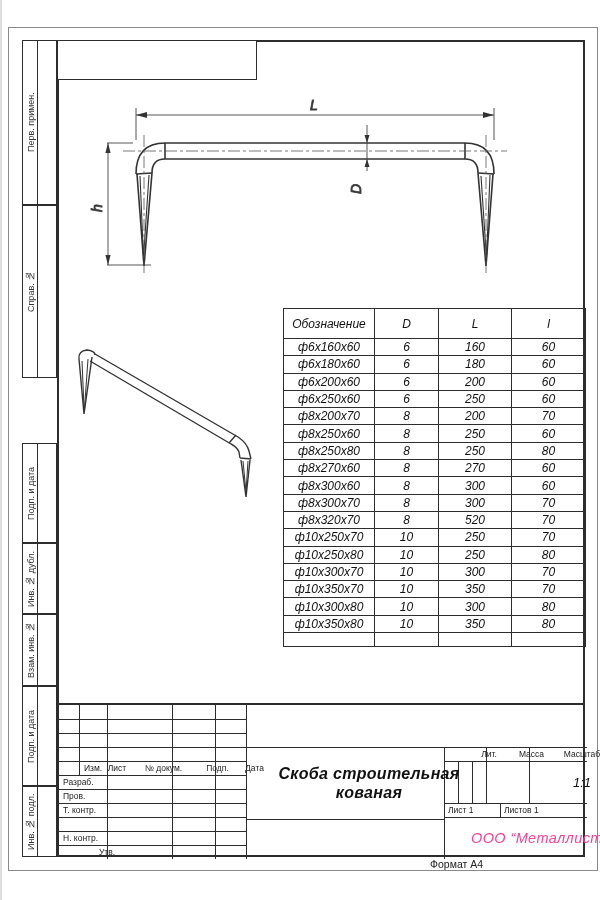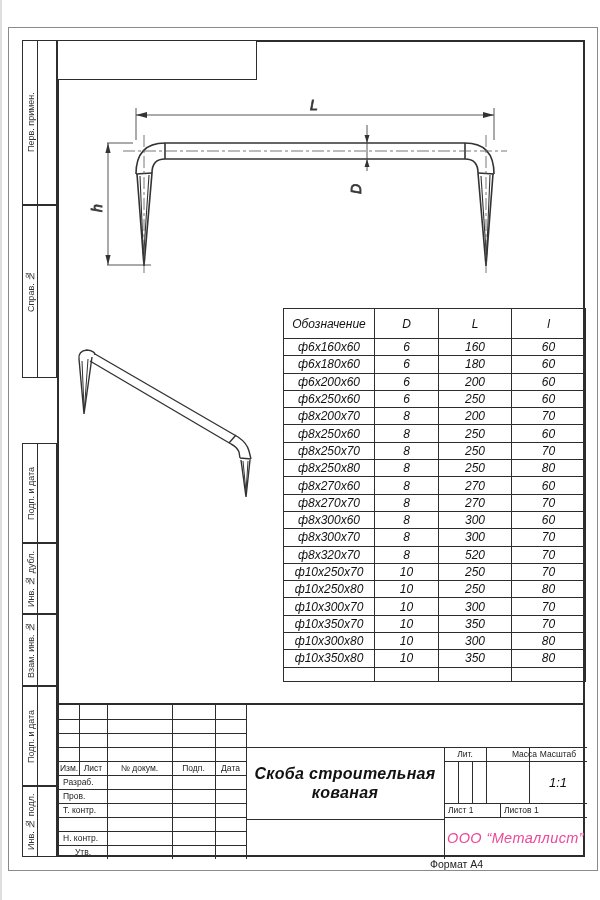--- a/index.html
+++ b/index.html
@@ -31,21 +31,21 @@
     font-style:italic; font-weight:normal; color:#111; padding:0; overflow:hidden;
   }
   table.spec th { height:29px; font-size:12px; }
   table.spec td { height:16.3px; font-size:12px; }
   table.spec tfoot td { height:13px; }
 
   
   .tb { left:57px; top:703px; width:528px; height:154px; border:2px solid #2d2d2d; box-sizing:border-box; background:#fff; }
   .vl { position:absolute; width:0; border-left:1.1px solid #2d2d2d; }
   .hl { position:absolute; height:0; border-top:1.1px solid #2d2d2d; }
-  .cell { position:absolute; display:flex; align-items:center; justify-content:center; font-size:8.5px; color:#222; white-space:nowrap; overflow:hidden; }
+  .cell { position:absolute; display:flex; align-items:center; justify-content:center; font-size:8.5px; color:#222; white-space:nowrap; overflow:hidden;padding-left:24px; }
   .cell-left { justify-content:flex-start; padding-left:4px; box-sizing:border-box; }
   .it { font-style:italic; }
   .title-cell { flex-direction:column; font-size:16px; font-style:italic; color:#111; line-height:19px; letter-spacing:0.3px;font-weight:bold; }
   .scale-val { font-size:13px; color:#111; }
   .company { font-size:14.5px; font-style:italic; color:#ec4899; letter-spacing:0.4px; }
   .format-label { left:430px; top:858px; width:148px; font-size:10.5px; color:#222; }
 
   svg text { font-family:"Liberation Sans", sans-serif; font-style:italic; fill:#1c1c1c; font-size:14px; }
 </style>
 </head>
@@ -175,42 +175,30 @@
             <td>200</td>
             <td>70</td>
           </tr>
           <tr>
             <td>ф8х250х60</td>
             <td>8</td>
             <td>250</td>
             <td>60</td>
           </tr>
           <tr>
-            <td>ф8х250х70</td>
-            <td>8</td>
-            <td>250</td>
-            <td>70</td>
-          </tr>
-          <tr>
             <td>ф8х250х80</td>
             <td>8</td>
             <td>250</td>
             <td>80</td>
           </tr>
           <tr>
             <td>ф8х270х60</td>
             <td>8</td>
             <td>270</td>
             <td>60</td>
-          </tr>
-          <tr>
-            <td>ф8х270х70</td>
-            <td>8</td>
-            <td>270</td>
-            <td>70</td>
           </tr>
           <tr>
             <td>ф8х300х60</td>
             <td>8</td>
             <td>300</td>
             <td>60</td>
           </tr>
           <tr>
             <td>ф8х300х70</td>
             <td>8</td>
@@ -312,21 +300,21 @@
     <div class="cell cell-left" style="left:0;top:112px;width:48px;height:14px"></div>
     <div class="cell cell-left" style="left:0;top:126px;width:48px;height:14px">Н. контр.</div>
     <div class="cell" style="left:0;top:140px;width:48px;height:14px">Утв.</div>
 
     <div class="cell title-cell" style="left:187px;top:42px;width:198px;height:72px">
       <span>Скоба строительная</span>
       <span>кованая</span>
     </div>
 
     <div class="cell" style="left:385px;top:42px;width:42px;height:14px">Лит.</div>
-    <div class="cell" style="left:444px;top:42px;width:43px;height:14px">Масса</div>
+    <div class="cell" style="left:427px;top:42px;width:43px;height:14px">Масса</div>
     <div class="cell" style="left:470px;top:42px;width:58px;height:14px">Масштаб</div>
     <div class="cell scale-val it" style="left:470px;top:56px;width:58px;height:42px">1:1</div>
     <div class="cell cell-left" style="left:385px;top:98px;width:56px;height:14px">Лист 1</div>
     <div class="cell cell-left" style="left:441px;top:98px;width:87px;height:14px">Листов 1</div>
     <div class="cell company" style="left:385px;top:112px;width:143px;height:42px">ООО “Металлист”</div>
   </div>
 
   <div class="abs format-label">Формат А4</div>
 
 </div>

